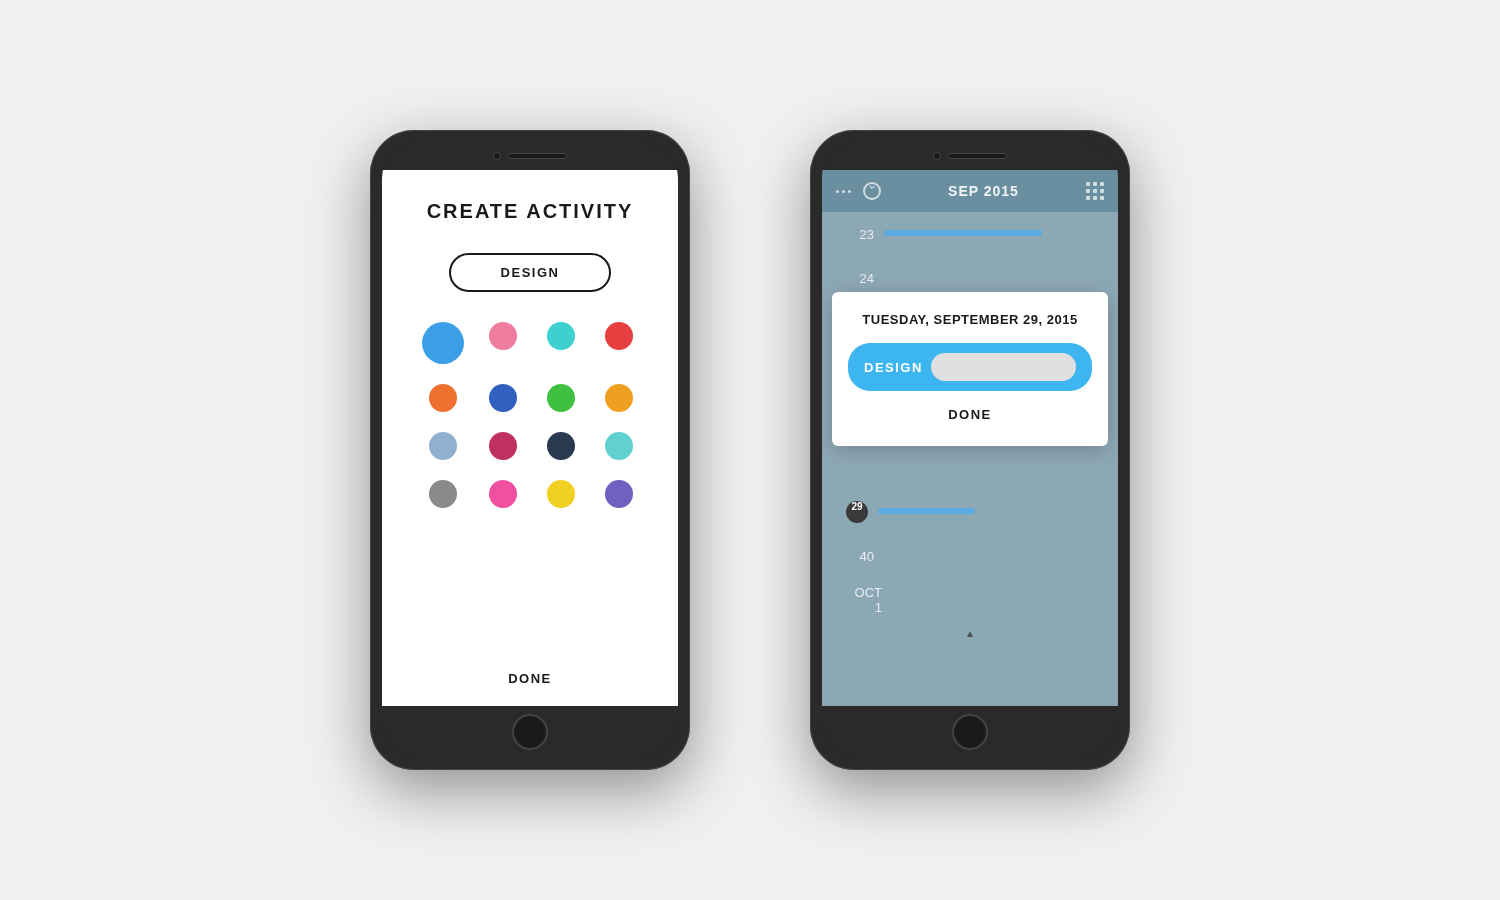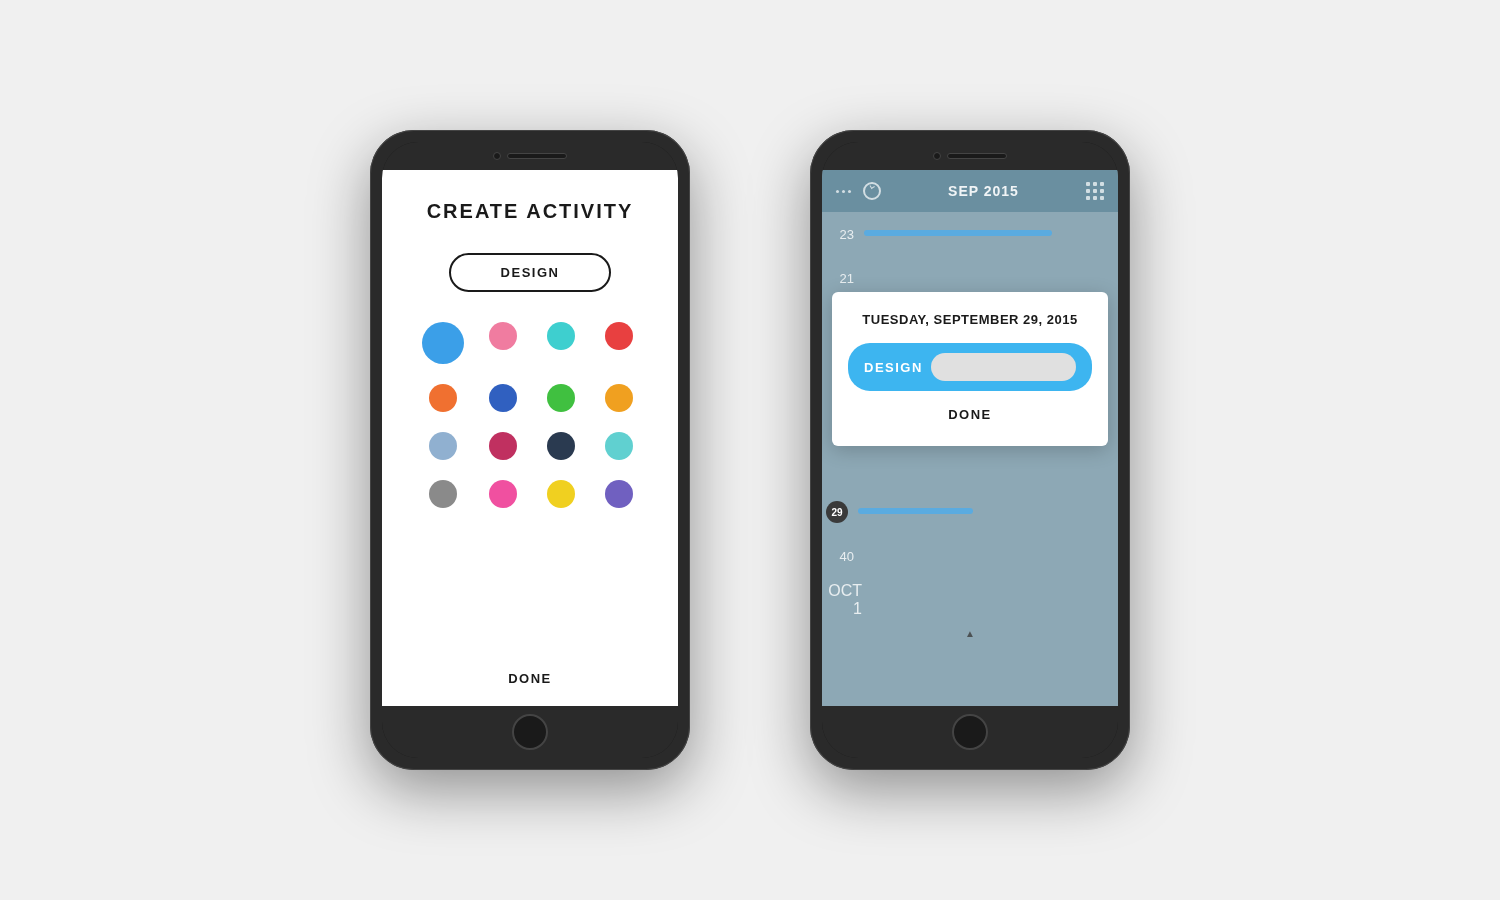--- a/index.html
+++ b/index.html
@@ -245,21 +245,21 @@
     .cal-body {
       flex: 1;
       overflow: hidden;
       position: relative;
     }
 
     .cal-row {
       display: flex;
       align-items: center;
       height: 44px;
-      padding: 0 4px;
+      padding: 0 24px;
     }
 
     .cal-day-num {
       font-size: 13px;
       color: rgba(255,255,255,0.8);
       width: 28px;
       text-align: right;
       flex-shrink: 0;
     }
 
@@ -336,21 +336,20 @@
       cursor: pointer;
     }
 
     
     .day-badge {
       width: 22px;
       height: 22px;
       background: #3a3a3a;
       border-radius: 50%;
       display: flex;
-      align-items: center;
       justify-content: center;
       flex-shrink: 0;
     }
 
     .day-badge-num {
       font-size: 10px;
       color: white;
       font-weight: 600;
     }
 
@@ -446,21 +445,21 @@
         <div class="cal-body">
 
           <div class="cal-row">
             <div class="cal-day-num">23</div>
             <div class="cal-bar-container">
               <div class="cal-bar" style="width:75%;"></div>
             </div>
           </div>
 
           <div class="cal-row">
-            <div class="cal-day-num">21</div>
+            <div class="cal-day-num">24</div>
             <div class="cal-bar-container"></div>
           </div>
 
           <div class="cal-modal">
             <div class="modal-date">TUESDAY, SEPTEMBER 29, 2015</div>
             <div class="modal-activity-bar">
               <div class="modal-activity-bar-inner">
                 <span class="modal-activity-label">DESIGN</span>
                 <div class="modal-activity-right"></div>
               </div>
@@ -476,21 +475,21 @@
               <div class="cal-bar" style="width:45%;"></div>
             </div>
           </div>
 
           <div class="cal-row">
             <div class="cal-day-num">40</div>
             <div class="cal-bar-container"></div>
           </div>
 
           <div class="cal-row">
-            <div class="cal-day-num" style="font-size:16px; width:36px;">OCT 1</div>
+            <div class="cal-day-num" style="font-size:13px; width:36px;">OCT 1</div>
             <div class="cal-bar-container"></div>
           </div>
 
           <div class="cal-arrow">▲</div>
         </div>
 
       </div>
     </div>
     <div class="phone-bottom">
       <div class="phone-home"></div>

